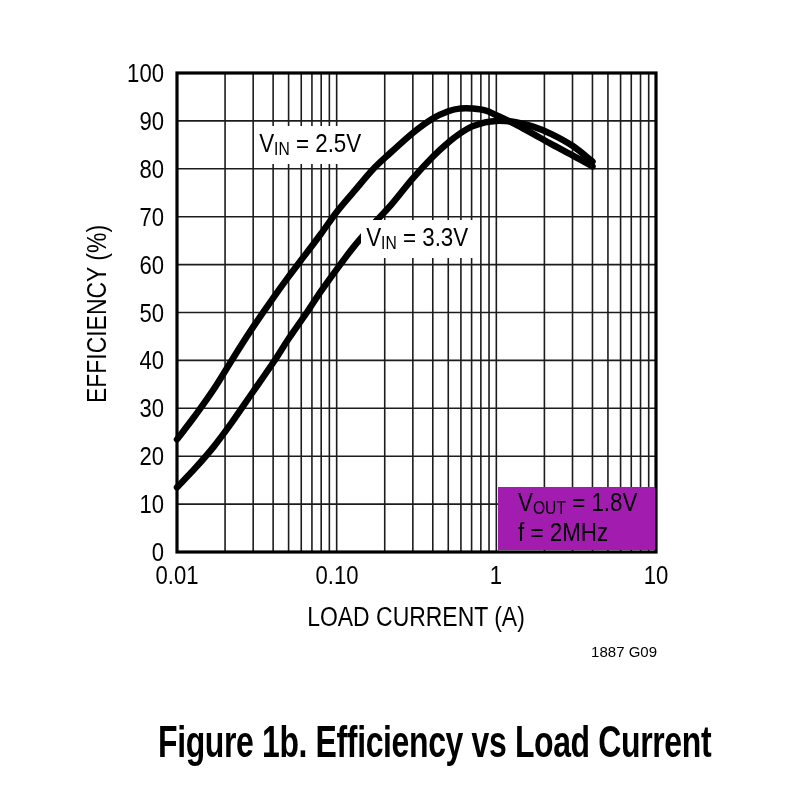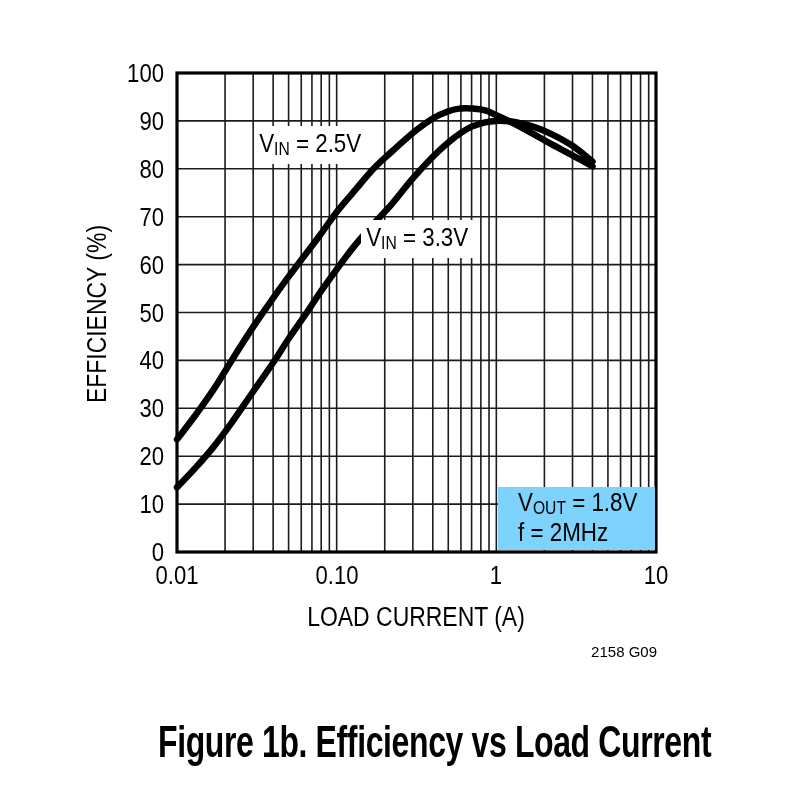--- a/index.html
+++ b/index.html
@@ -36,21 +36,21 @@
   .curve-label {
     position:absolute; background:#fff; padding:3px 6px 4px 6px;
     font-size:26px; line-height:28px; white-space:nowrap;
     transform:scaleX(0.86); transform-origin:0 0;
   }
   #label-vin25 { left:254px; top:126px; }
   #label-vin33 { left:361px; top:220px; }
   .csub { font-size:0.7em; position:relative; top:0.18em; }
   .anno-box {
     position:absolute; left:498px; top:487px; width:157px;
-    background:#7dd3fc; padding:2px 0 4px 20px;
+    background:#a21caf; padding:2px 0 4px 20px;
   }
   .anno-line {
     font-size:26px; line-height:27px; white-space:nowrap;
     transform:scaleX(0.86); transform-origin:0 50%;
   }
   .graph-id {
     position:absolute; left:480px; top:643px; width:177px;
     text-align:right; font-size:15px; line-height:17px;
   }
   .caption-wrap { position:absolute; left:45px; top:716px; width:740px; text-align:right; }
@@ -137,19 +137,19 @@
     <span>V</span><span class="csub">IN</span><span> = 3.3V</span>
   </div>
 
   <div class="anno-box">
     <div class="anno-line">
       <span>V</span><span class="csub">OUT</span><span> = 1.8V</span>
     </div>
     <div class="anno-line">f = 2MHz</div>
   </div>
 
-  <div class="graph-id">2158 G09</div>
+  <div class="graph-id">1887 G09</div>
 
   <div class="caption-wrap">
     <span class="caption">Figure 1b. Efficiency vs Load Current</span>
   </div>
 
 </div>
 
 </body></html>

